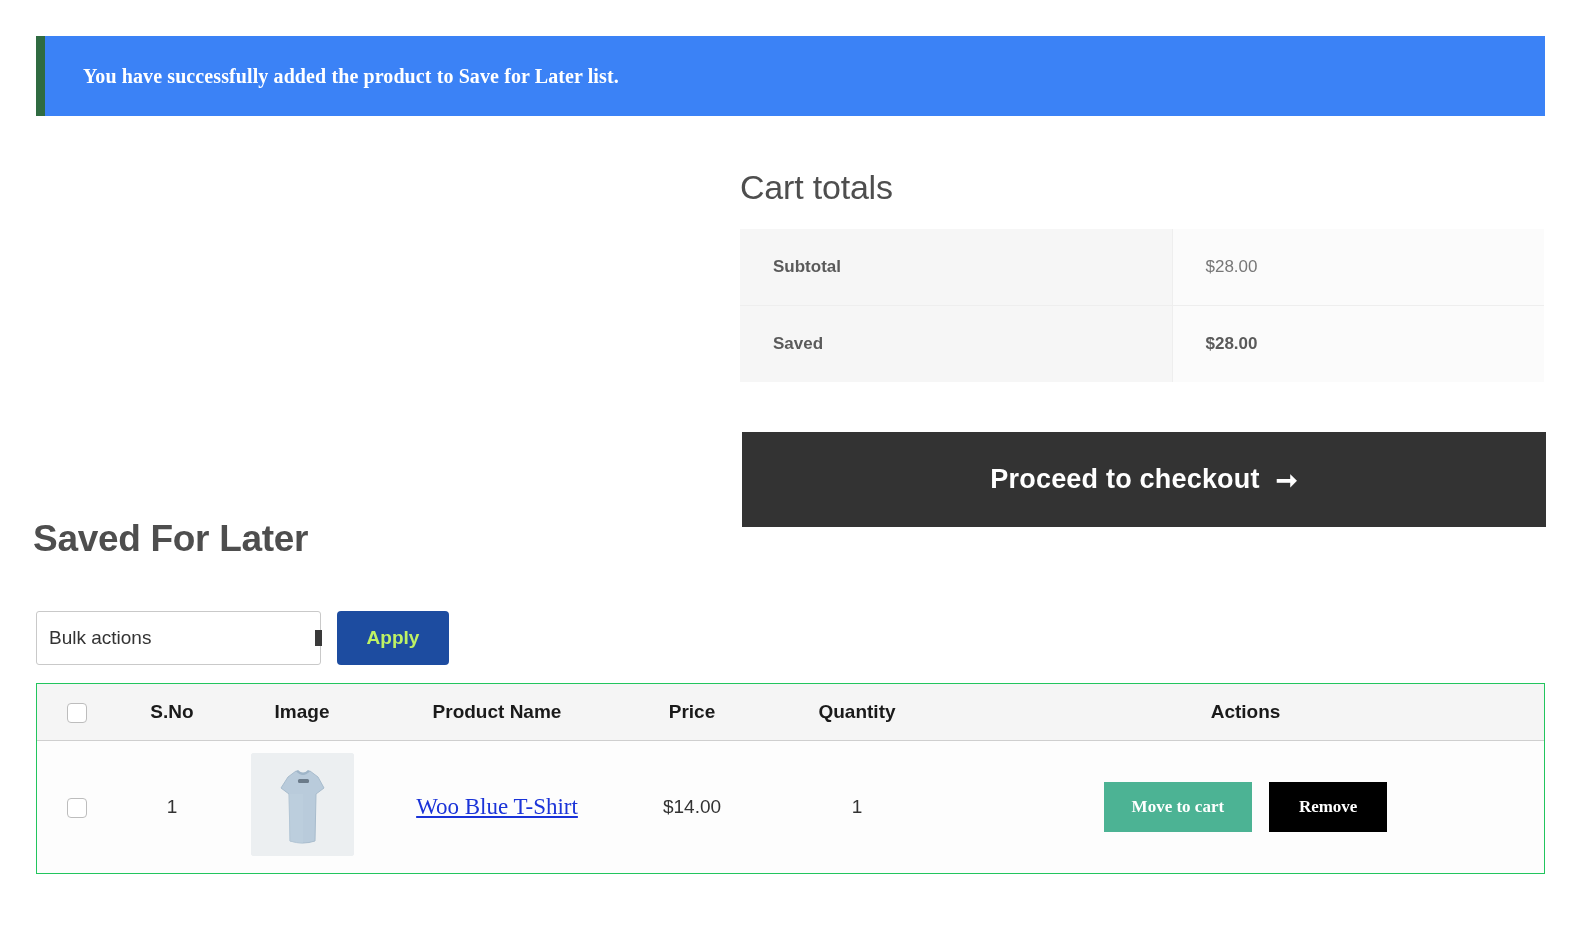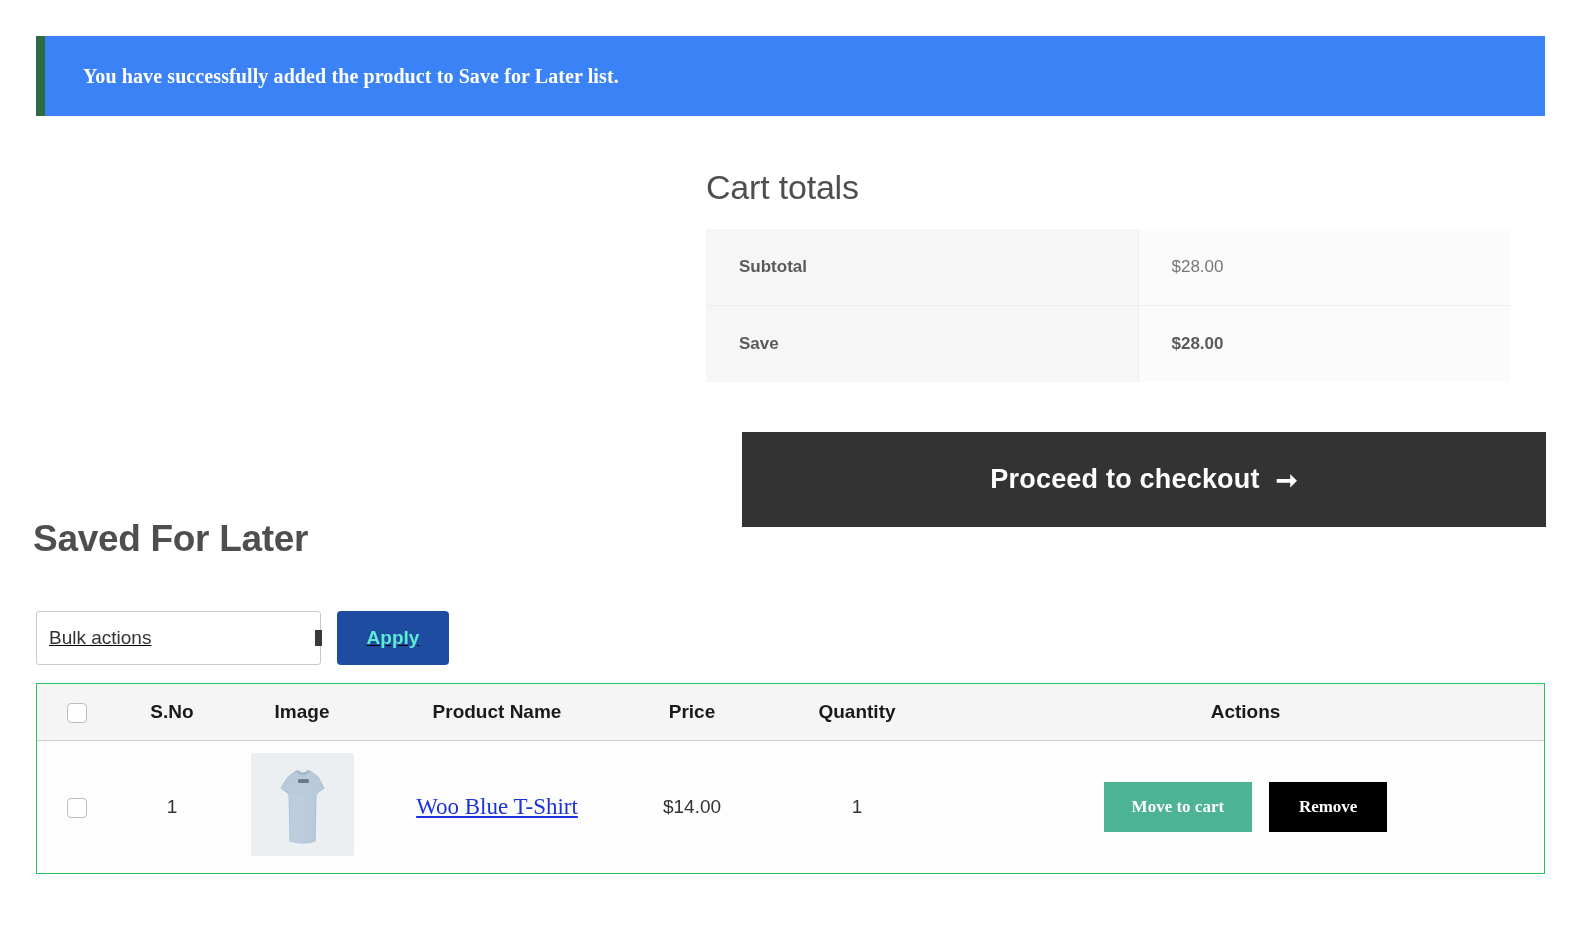--- a/index.html
+++ b/index.html
@@ -36,21 +36,21 @@
     font-family: "Liberation Serif", "DejaVu Serif", serif;
     font-weight: bold;
     font-size: 20px;
     padding-left: 38px;
     letter-spacing: 0.1px;
   }
 
   
   .cart-totals {
     position: absolute;
-    left: 706px;
+    left: 740px;
     top: 168px;
     width: 804px;
   }
   .cart-totals-title {
     font-size: 34px;
     color: #4e4e4e;
     font-weight: normal;
     margin: 0 0 22px 0;
     letter-spacing: -0.2px;
   }
@@ -121,21 +121,20 @@
     letter-spacing: -0.3px;
   }
 
   .bulk-row {
     position: absolute;
     left: 36px;
     top: 611px;
     display: flex;
     align-items: center;
     gap: 16px;
-    text-decoration: underline;
   }
   .bulk-select {
     position: relative;
     width: 285px;
     height: 54px;
     background: #ffffff;
     border: 1px solid #c9c9c9;
     border-radius: 3px;
     box-sizing: border-box;
     display: flex;
@@ -153,21 +152,21 @@
     width: 7px;
     height: 16px;
     background: #3a3a3a;
   }
   .apply-btn {
     width: 112px;
     height: 54px;
     background: #1d4ca0;
     border: none;
     border-radius: 4px;
-    color: #5eead4;
+    color: #bef264;
     font-family: "Liberation Sans", sans-serif;
     font-size: 19px;
     font-weight: bold;
     cursor: pointer;
   }
 
   
   .saved-table-wrap {
     position: absolute;
     left: 36px;
@@ -272,21 +271,21 @@
 
   <div class="cart-totals">
     <h2 class="cart-totals-title">Cart totals</h2>
     <table class="totals-table">
       <tbody>
         <tr>
           <th>Subtotal</th>
           <td>$28.00</td>
         </tr>
         <tr>
-          <th>Save</th>
+          <th>Saved</th>
           <td class="strong">$28.00</td>
         </tr>
       </tbody>
     </table>
   </div>
 
   <button class="checkout-btn">
     <span>Proceed to checkout</span>
     <span class="checkout-arrow">➞</span>
   </button>

